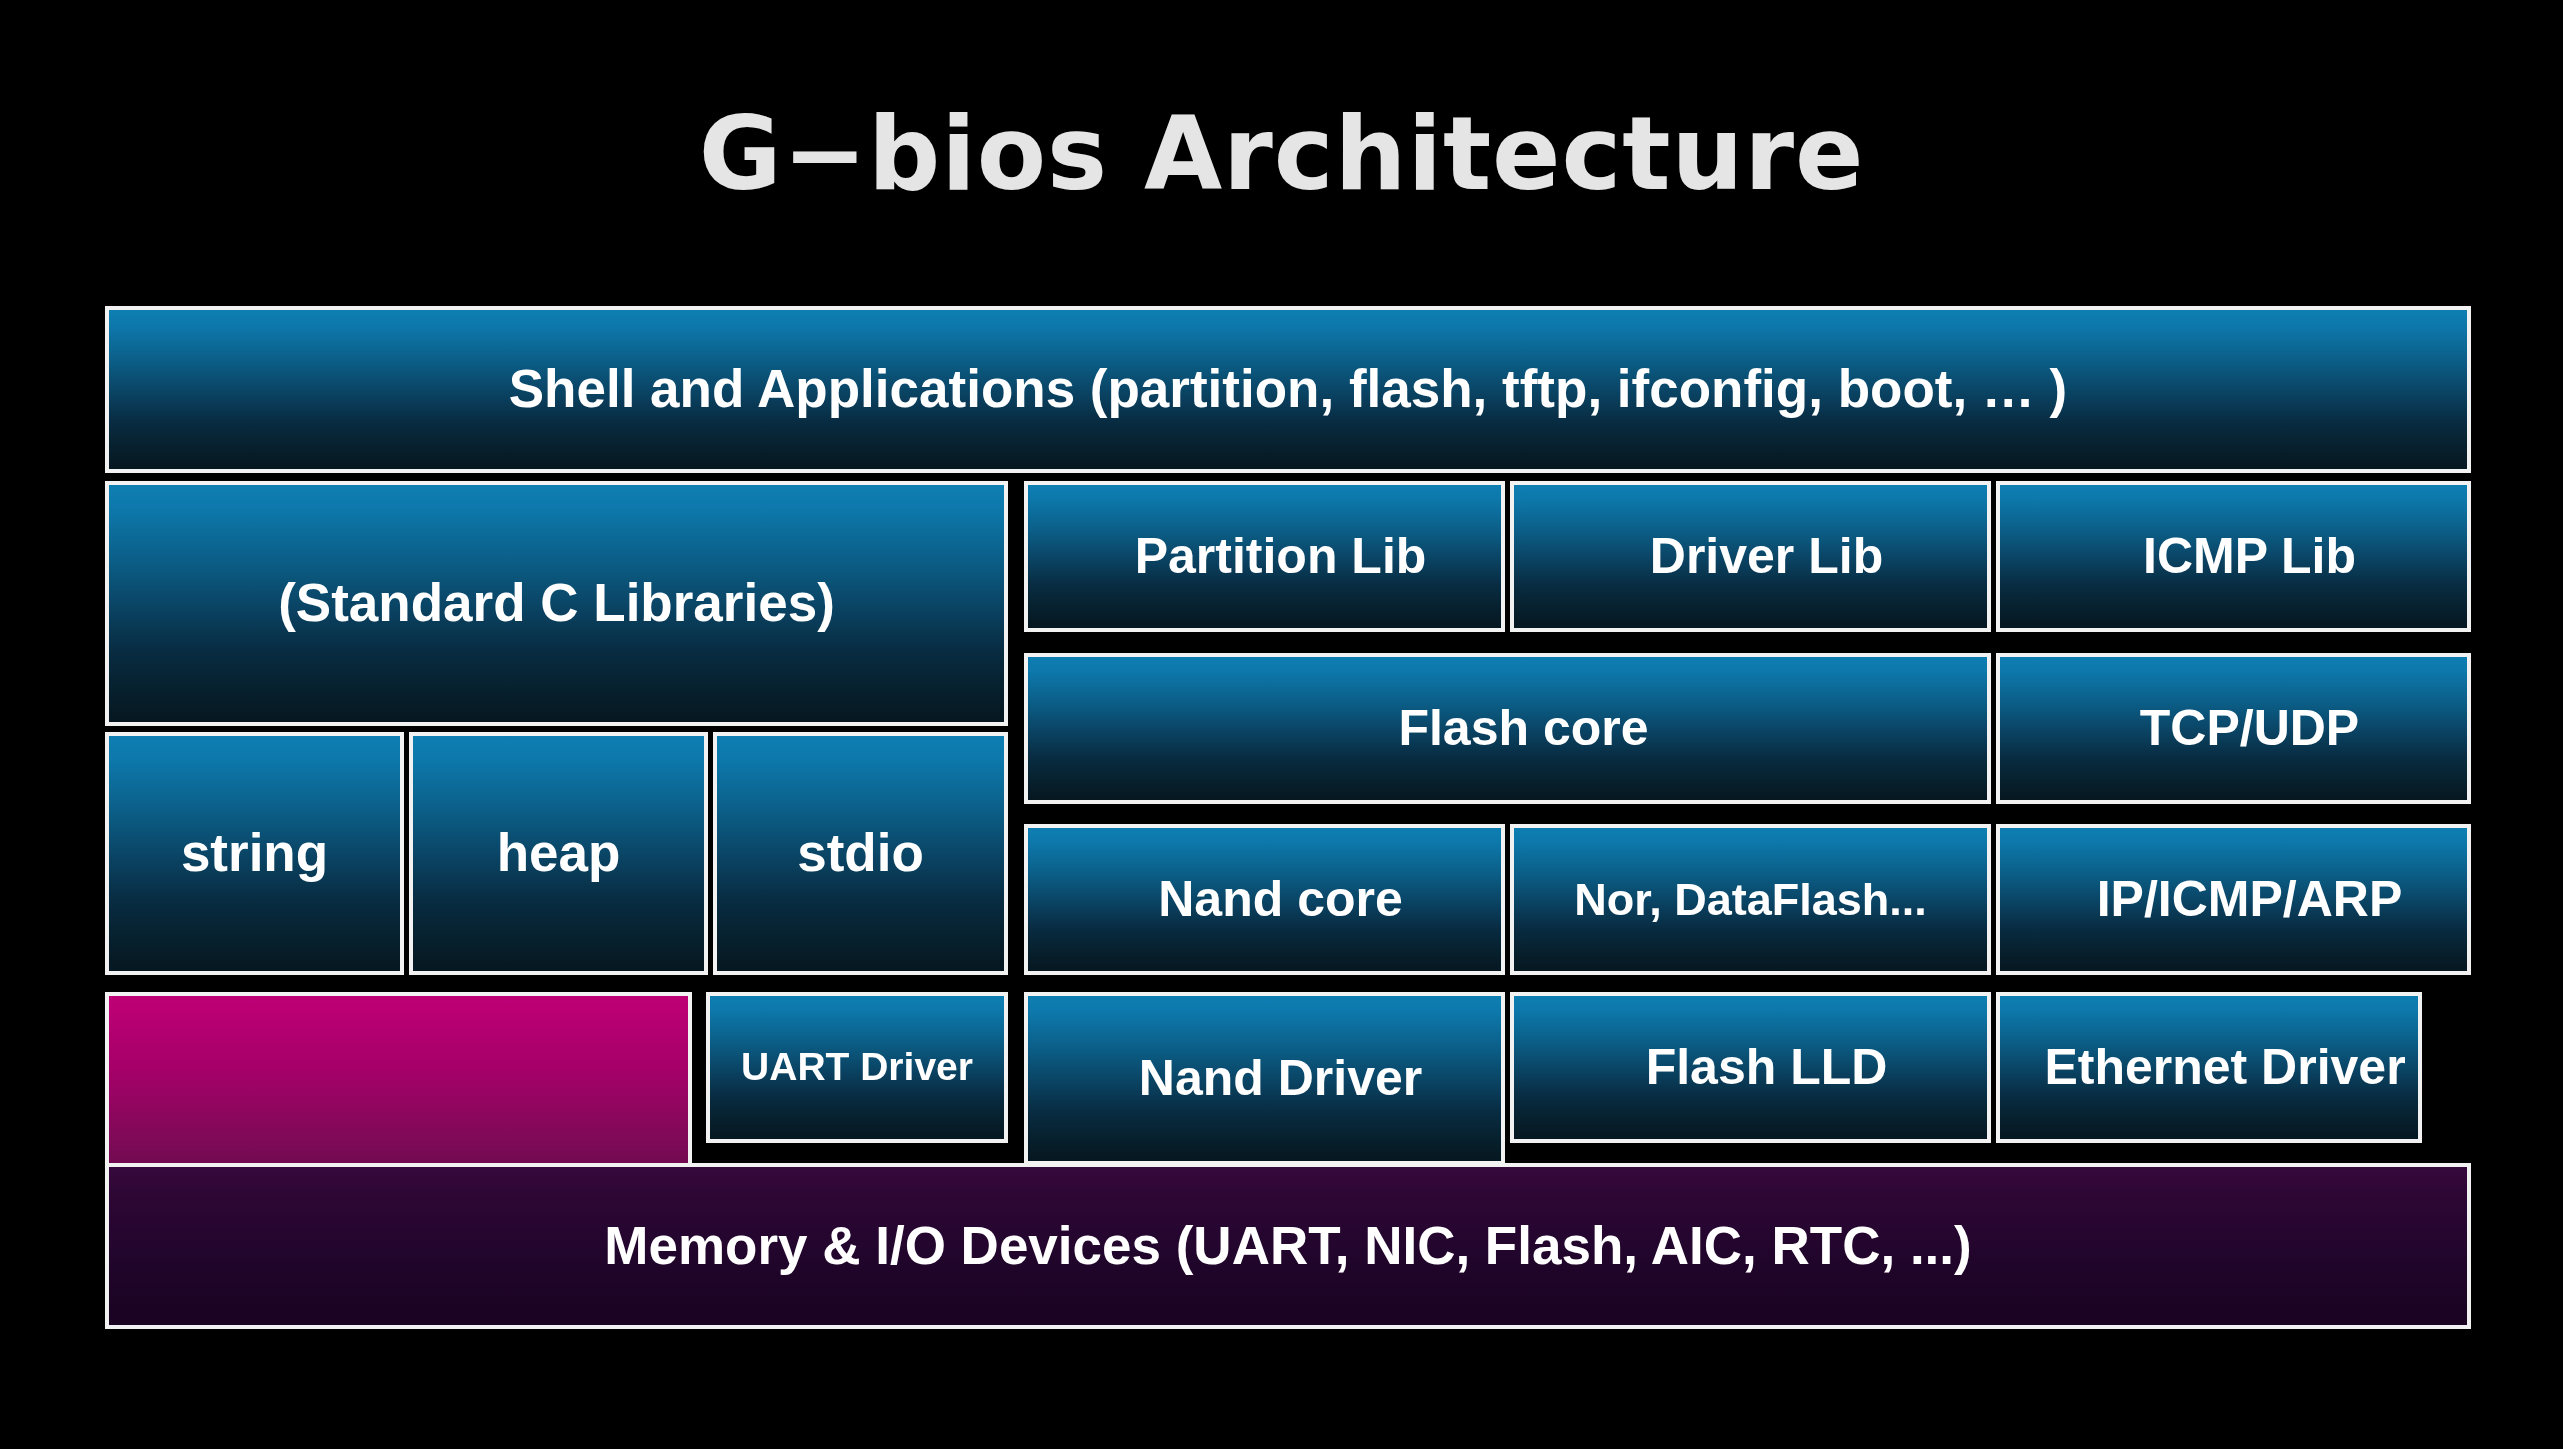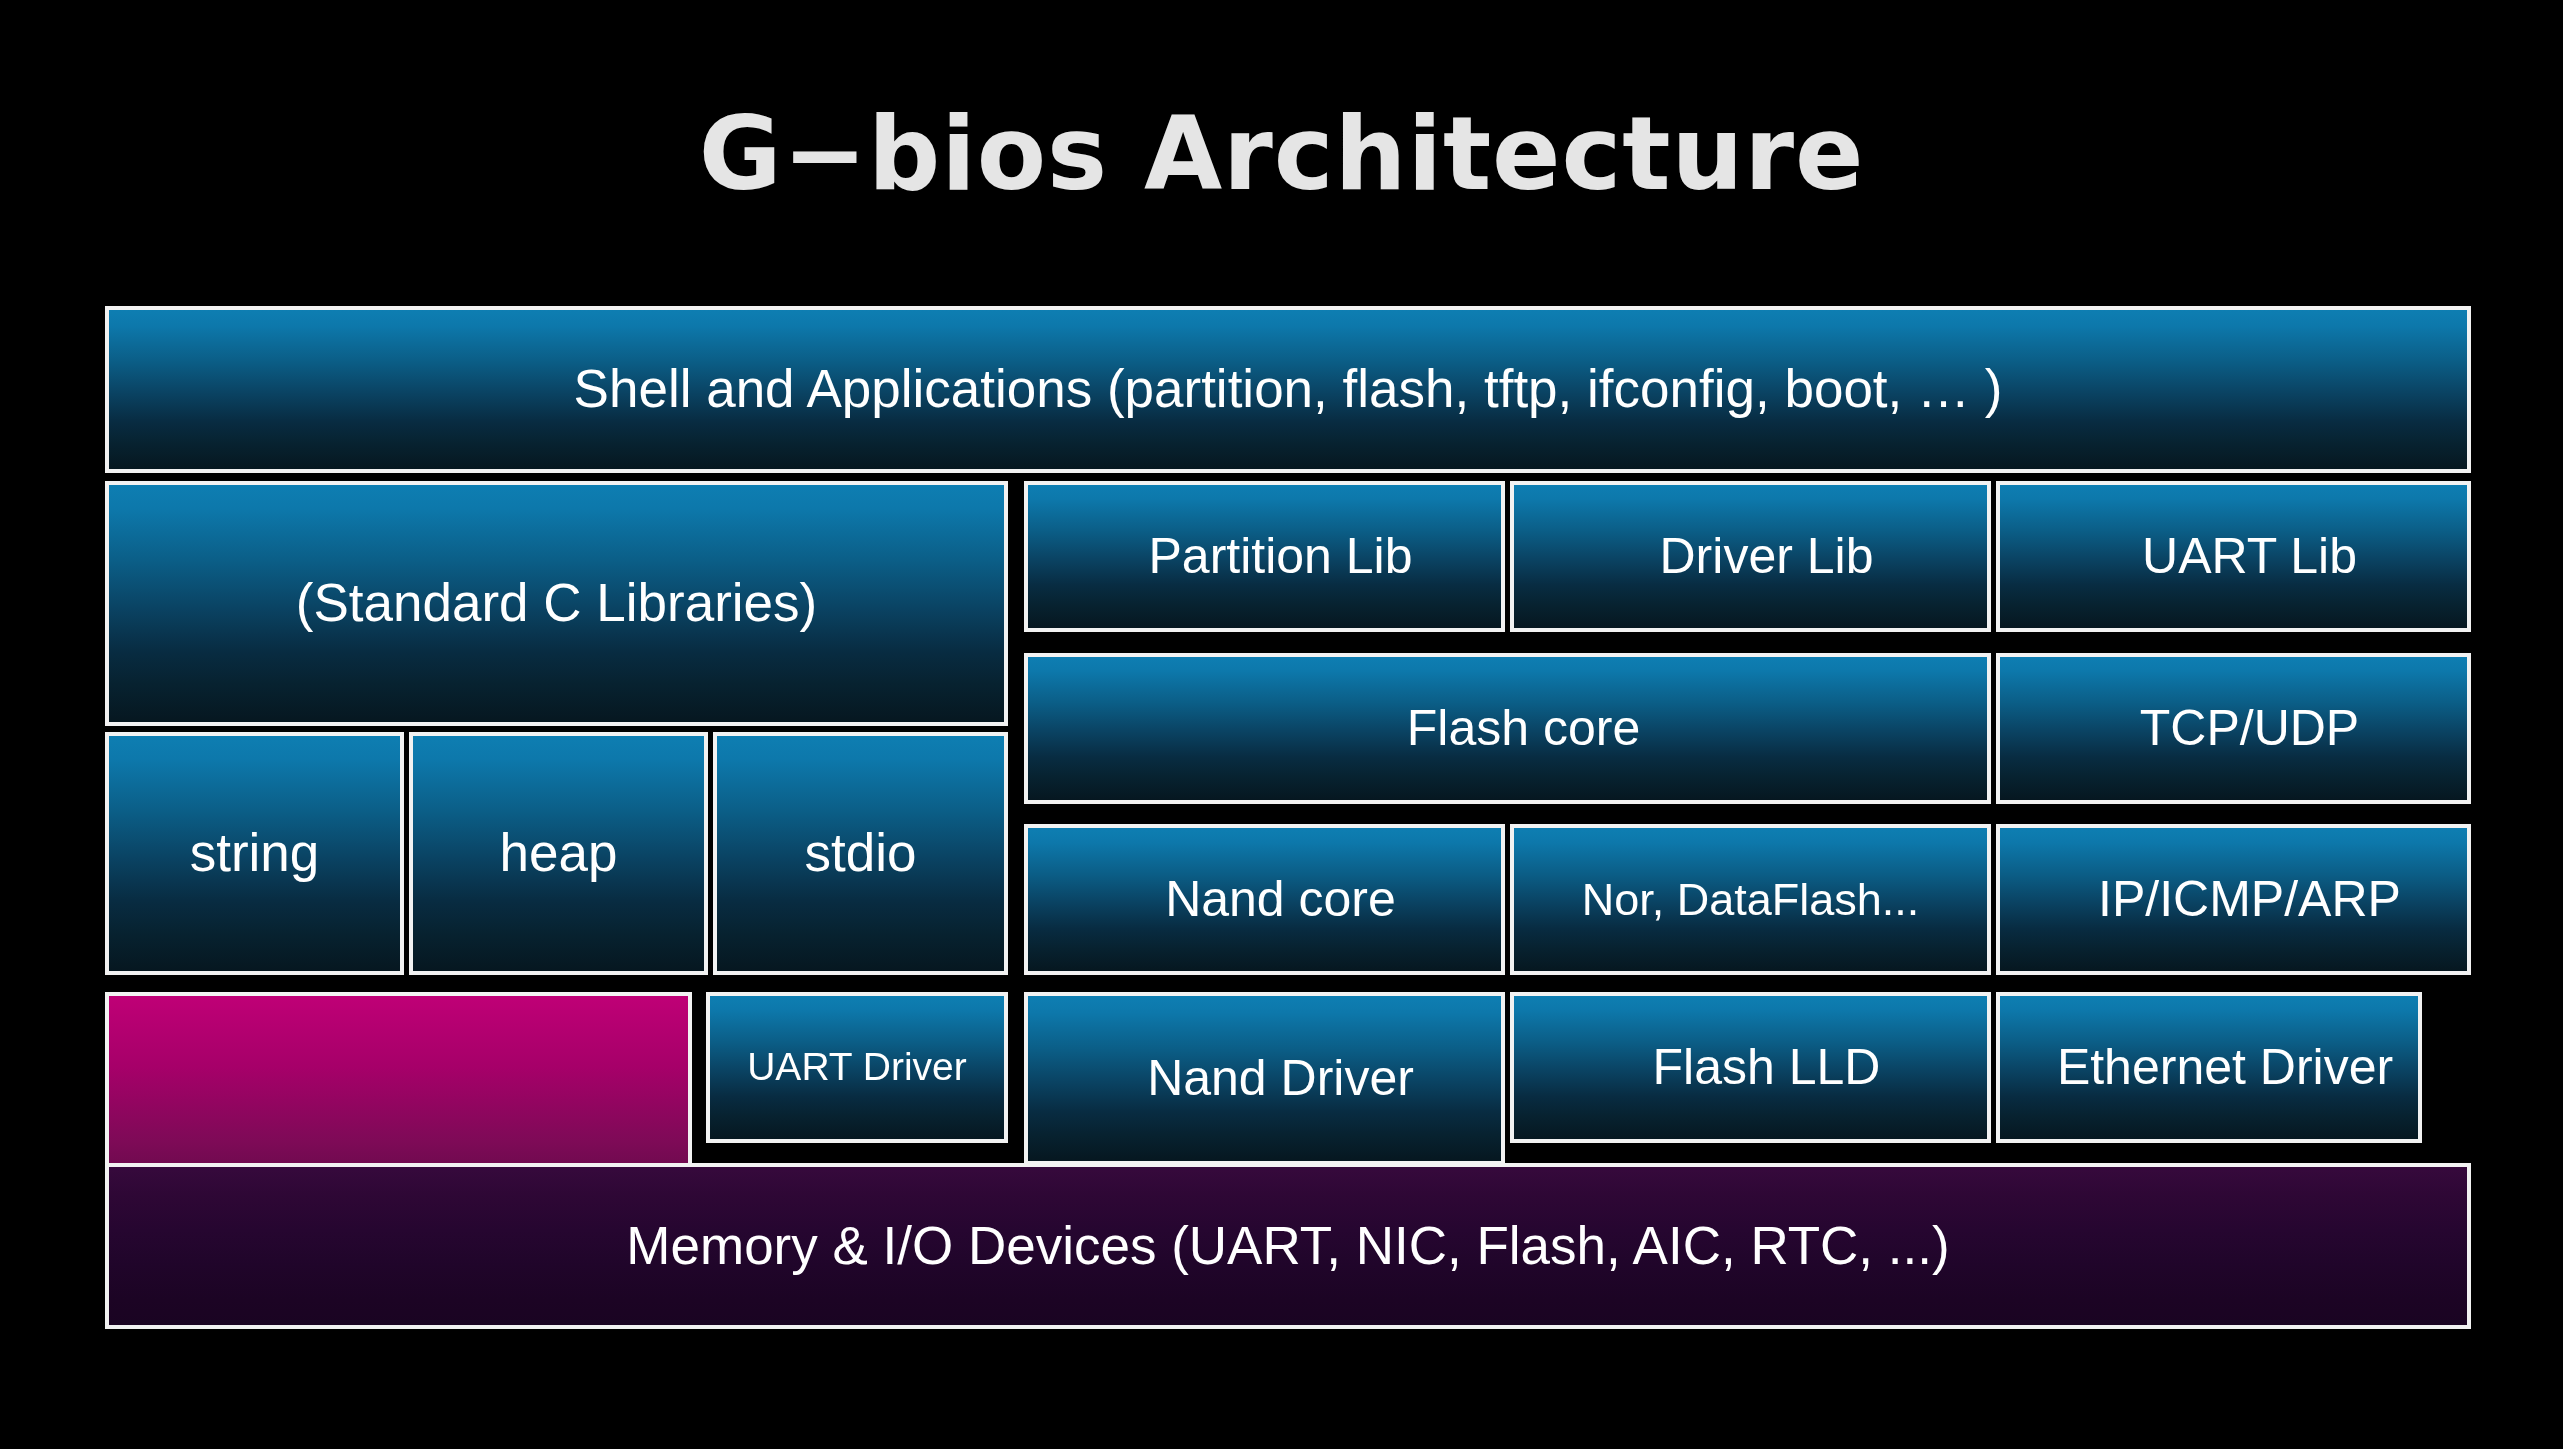--- a/index.html
+++ b/index.html
@@ -37,21 +37,21 @@
   
   .blk {
     position: absolute;
     box-sizing: border-box;
     border: 4.3px solid #f2f2f2;
     display: flex;
     align-items: center;
     justify-content: center;
     color: #ffffff;
     font-family: "Liberation Sans", sans-serif;
-    font-weight: normal;
+    font-weight: bold;
     text-align: right;
     line-height: 1.1;
     overflow: hidden;
   }
   .blue {
     background: linear-gradient(to bottom,
         #0e7eb2 0%,
         #0d78ab 10%,
         #0b5e87 32%,
         #0a4363 52%,
@@ -98,21 +98,21 @@
     <span>(Standard C Libraries)</span>
   </div>
 
   <div class="blk blue fs-med" style="left:1024px; top:481px; width:481px; height:151px;">
     <span>Partition Lib</span>
   </div>
   <div class="blk blue fs-med" style="left:1510px; top:481px; width:481px; height:151px;">
     <span>Driver Lib</span>
   </div>
   <div class="blk blue fs-med" style="left:1996px; top:481px; width:475px; height:151px;">
-    <span>UART Lib</span>
+    <span>ICMP Lib</span>
   </div>
 
   <div class="blk blue fs-med" style="left:1024px; top:653px; width:967px; height:151px;">
     <span>Flash core</span>
   </div>
   <div class="blk blue fs-med" style="left:1996px; top:653px; width:475px; height:151px;">
     <span>TCP/UDP</span>
   </div>
 
   <div class="blk blue fs-big" style="left:105px; top:732px; width:299px; height:243px;">

